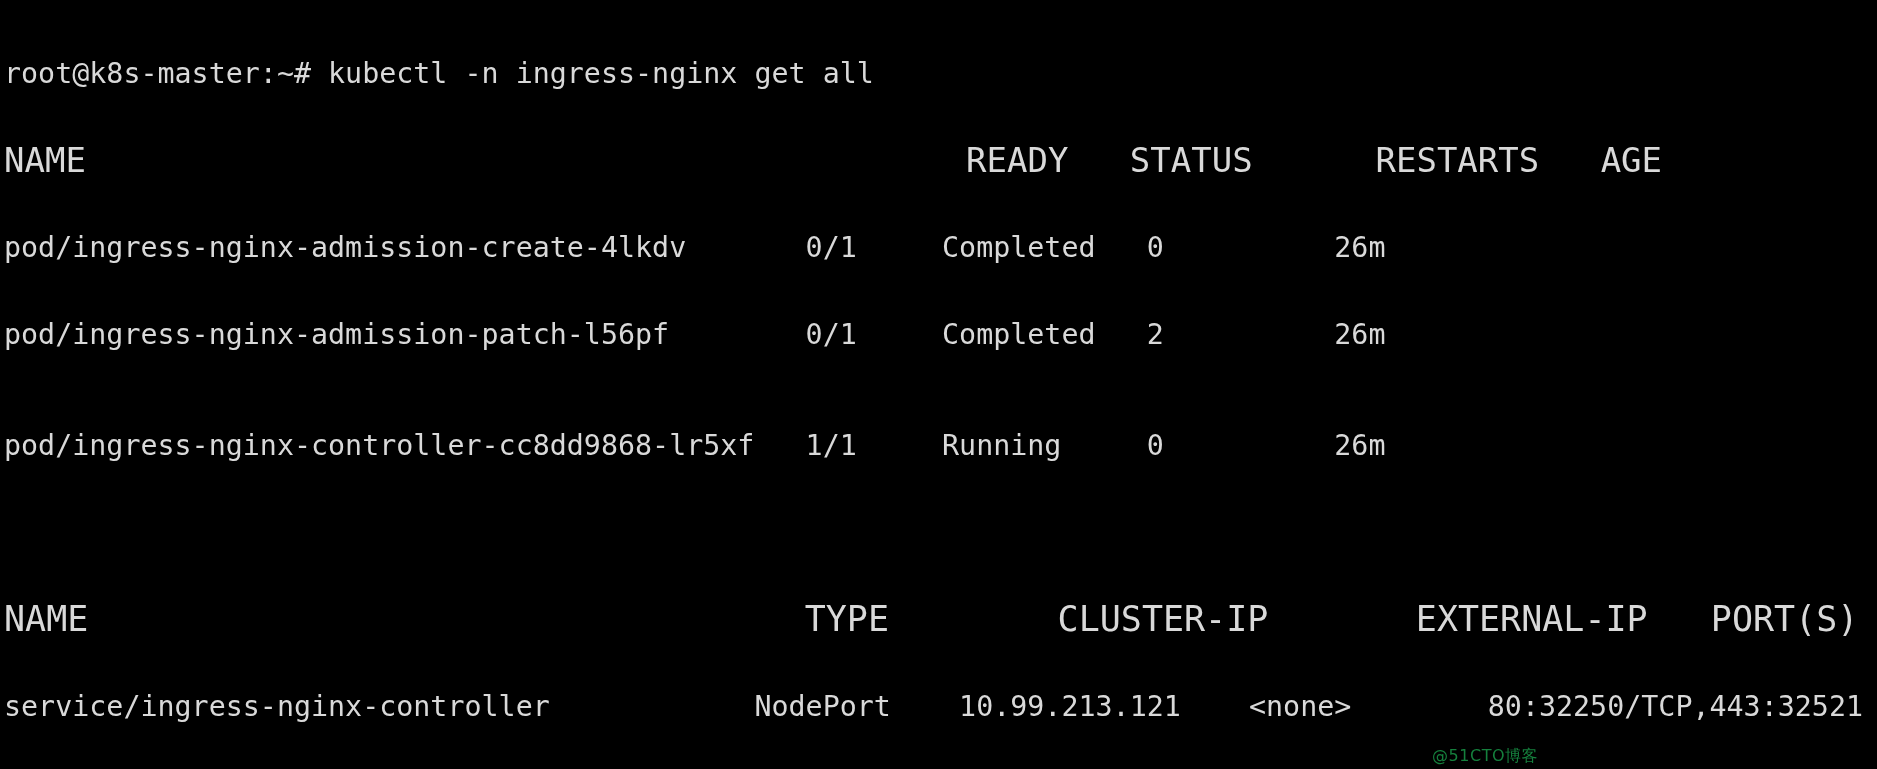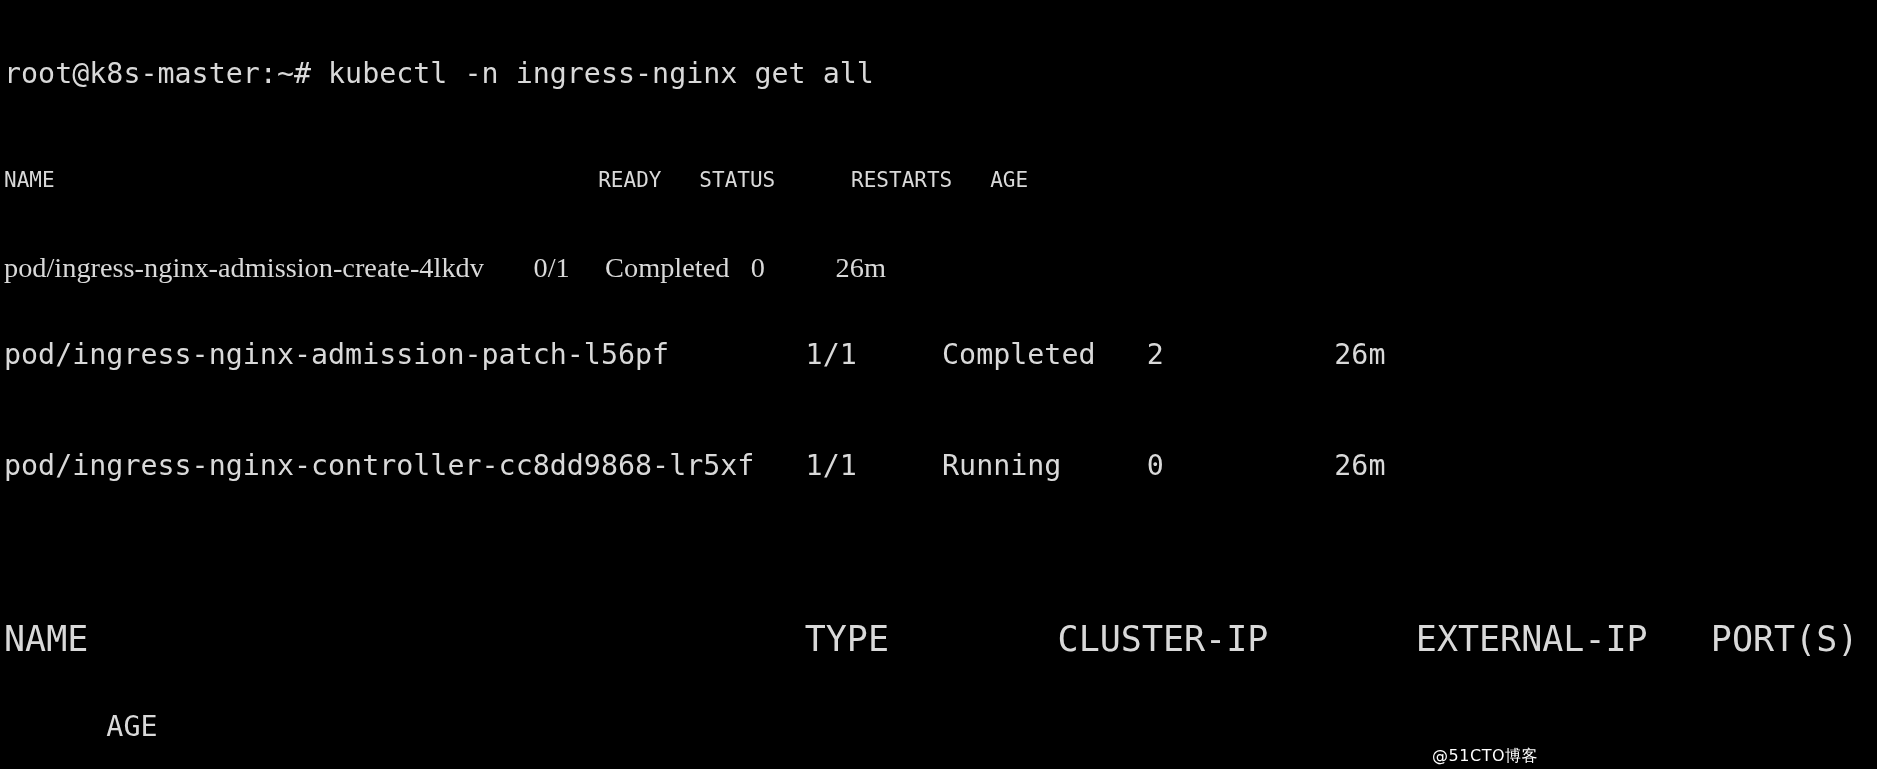--- a/index.html
+++ b/index.html
@@ -45,39 +45,38 @@
   .line.blank {
     color: transparent;
   }
   #watermark {
     position: absolute;
     right: 8px;
     bottom: 4px;
     font-family: "DejaVu Sans", "Liberation Sans", sans-serif;
     font-size: 16px;
     line-height: 18px;
-    color: #ffffff;
+    color: #15803d;
     white-space: pre;
     letter-spacing: 0.5px;
   }
 </style>
 </head>
 <body>
 
 <div id="terminal">
 
   <div id="screen" style="font-size: 28.343px;">
     <span class="line" style="font-size: 28.343px;">root@k8s-master:~# kubectl -n ingress-nginx get all</span>
-    <span class="line" style="font-size: 21px; margin-top: 20px;">NAME                                           READY   STATUS      RESTARTS   AGE</span>
-    <span class="line" style="font-size: 28.343px; font-family: Liberation Serif, serif;">pod/ingress-nginx-admission-create-4lkdv       0/1     Completed   0          26m</span>
-    <span class="line" style="font-size: 28.343px;">pod/ingress-nginx-admission-patch-l56pf        1/1     Completed   2          26m</span>
+    <span class="line" style="font-size: 34px;">NAME                                           READY   STATUS      RESTARTS   AGE</span>
+    <span class="line" style="font-size: 28.343px;">pod/ingress-nginx-admission-create-4lkdv       0/1     Completed   0          26m</span>
+    <span class="line" style="font-size: 28.343px;">pod/ingress-nginx-admission-patch-l56pf        0/1     Completed   2          26m</span>
     <span class="line" style="font-size: 28.343px; margin-top: 24px;">pod/ingress-nginx-controller-cc8dd9868-lr5xf   1/1     Running     0          26m</span>
     <span class="line blank" style="font-size: 28.343px;"></span>
     <span class="line" style="font-size: 35px;">NAME                                  TYPE        CLUSTER-IP       EXTERNAL-IP   PORT(S)</span>
-    <span class="line" style="font-size: 28.343px;">      AGE</span>
     <span class="line" style="font-size: 28.343px;">service/ingress-nginx-controller            NodePort    10.99.213.121    &lt;none&gt;        80:32250/TCP,443:32521</span>
     
     
     
     
     
     
     
     
     

